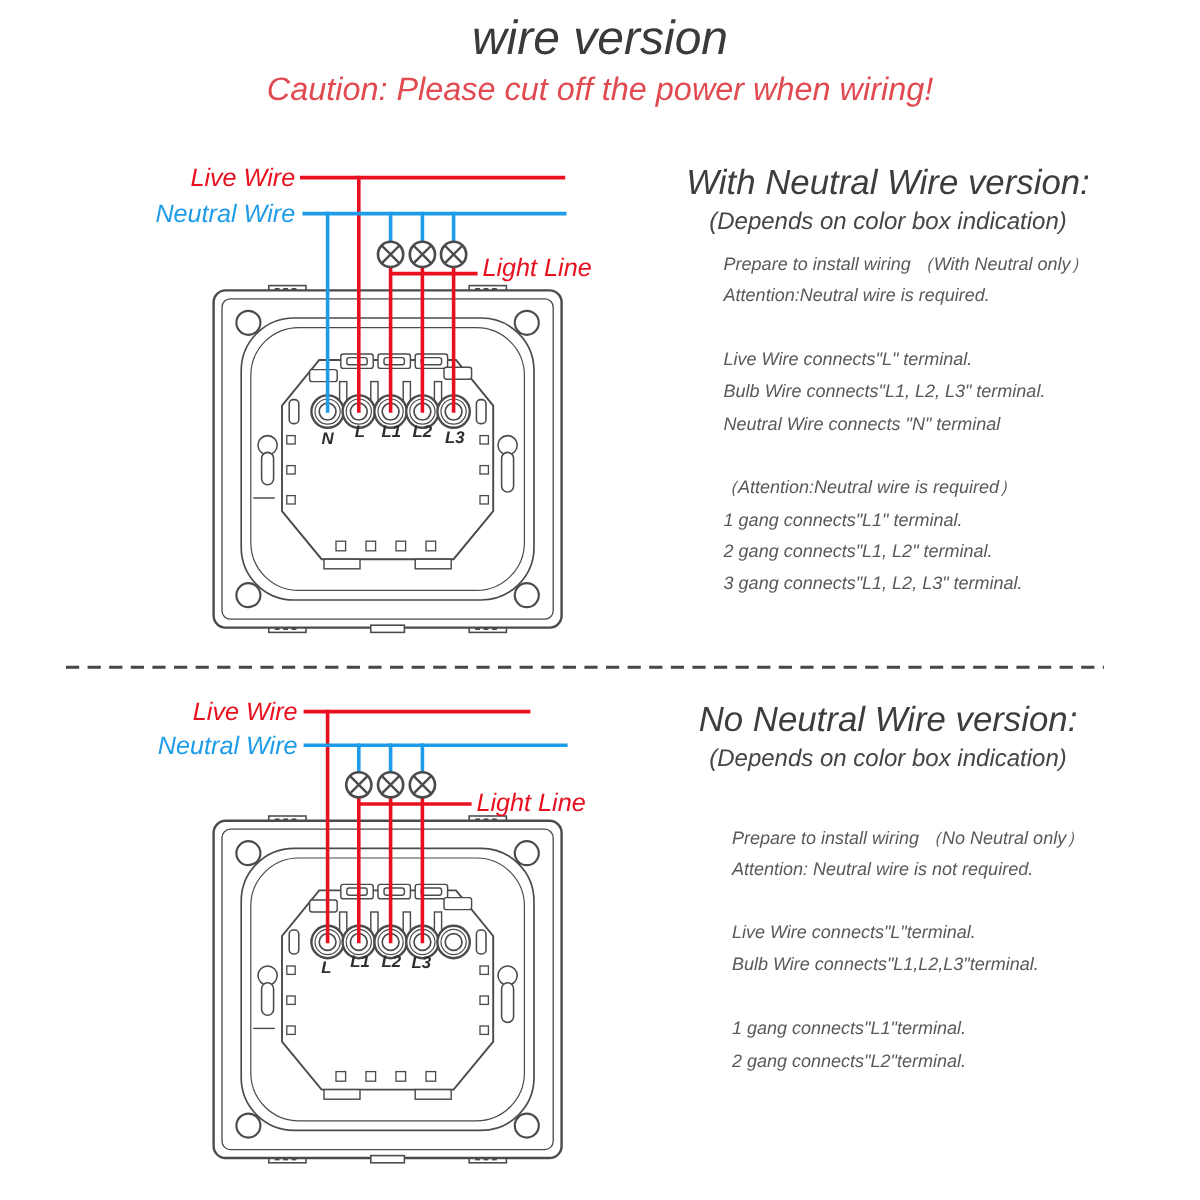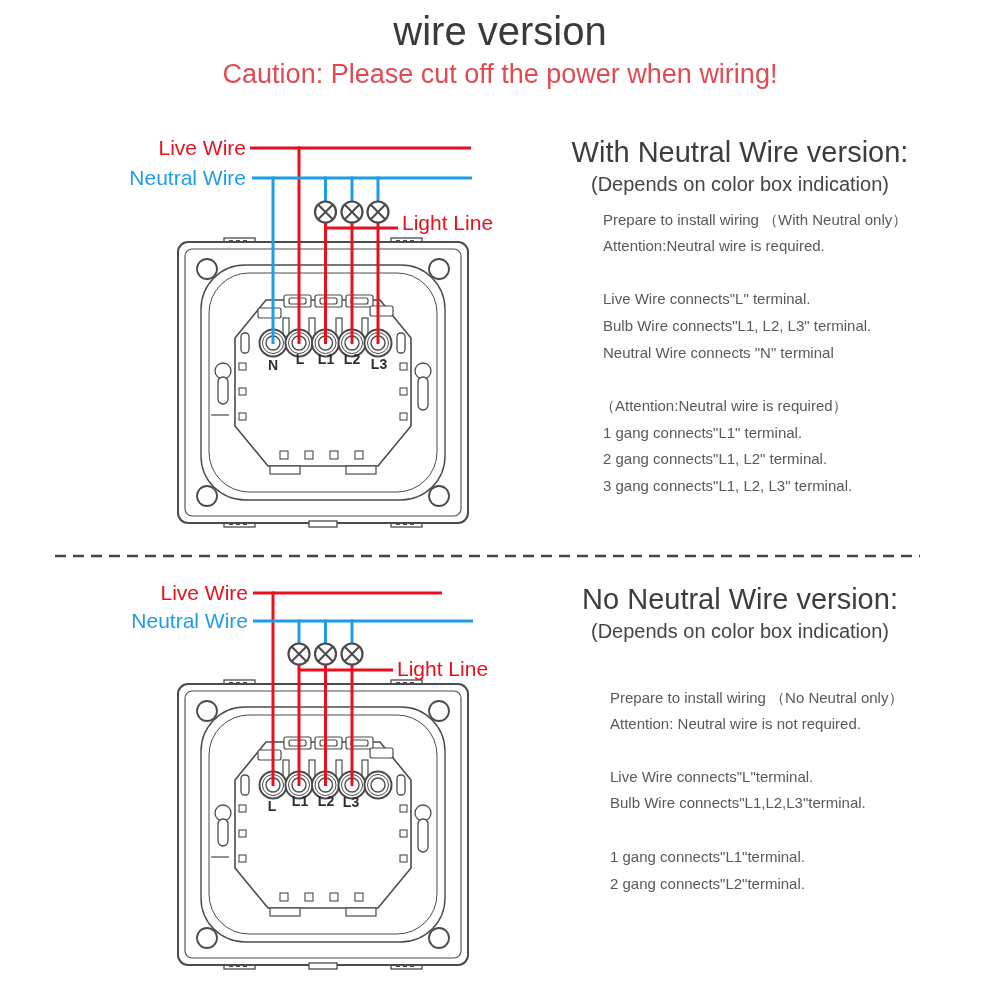--- a/index.html
+++ b/index.html
@@ -2,20 +2,21 @@
 <html><head>
 <meta charset="utf-8">
 <style>
   html, body { margin: 0; padding: 0; background: #ffffff; }
   .canvas {
     position: relative;
     width: 1000px; height: 1000px;
     background: #ffffff;
     font-family: "Liberation Sans", sans-serif;
     overflow: hidden;
+    font-style: italic;
   }
   svg text { font-family: "Liberation Sans", sans-serif; }
   .title-text   { font-size: 40px; fill: #3a3a3c; }
   .caution-text { font-size: 27px; fill: #e14a51; }
   .wire-label-red  { font-size: 21px; fill: #e8101e; }
   .wire-label-blue { font-size: 21px; fill: #1e9ce8; }
   .section-heading { font-size: 29px; fill: #3d3d3f; }
   .section-sub     { font-size: 20px; fill: #454547; }
   .body-line       { font-size: 15px; fill: #59595b; }
   .terminal-label  { font-size: 14px; font-weight: bold; fill: #2e2e30; }

